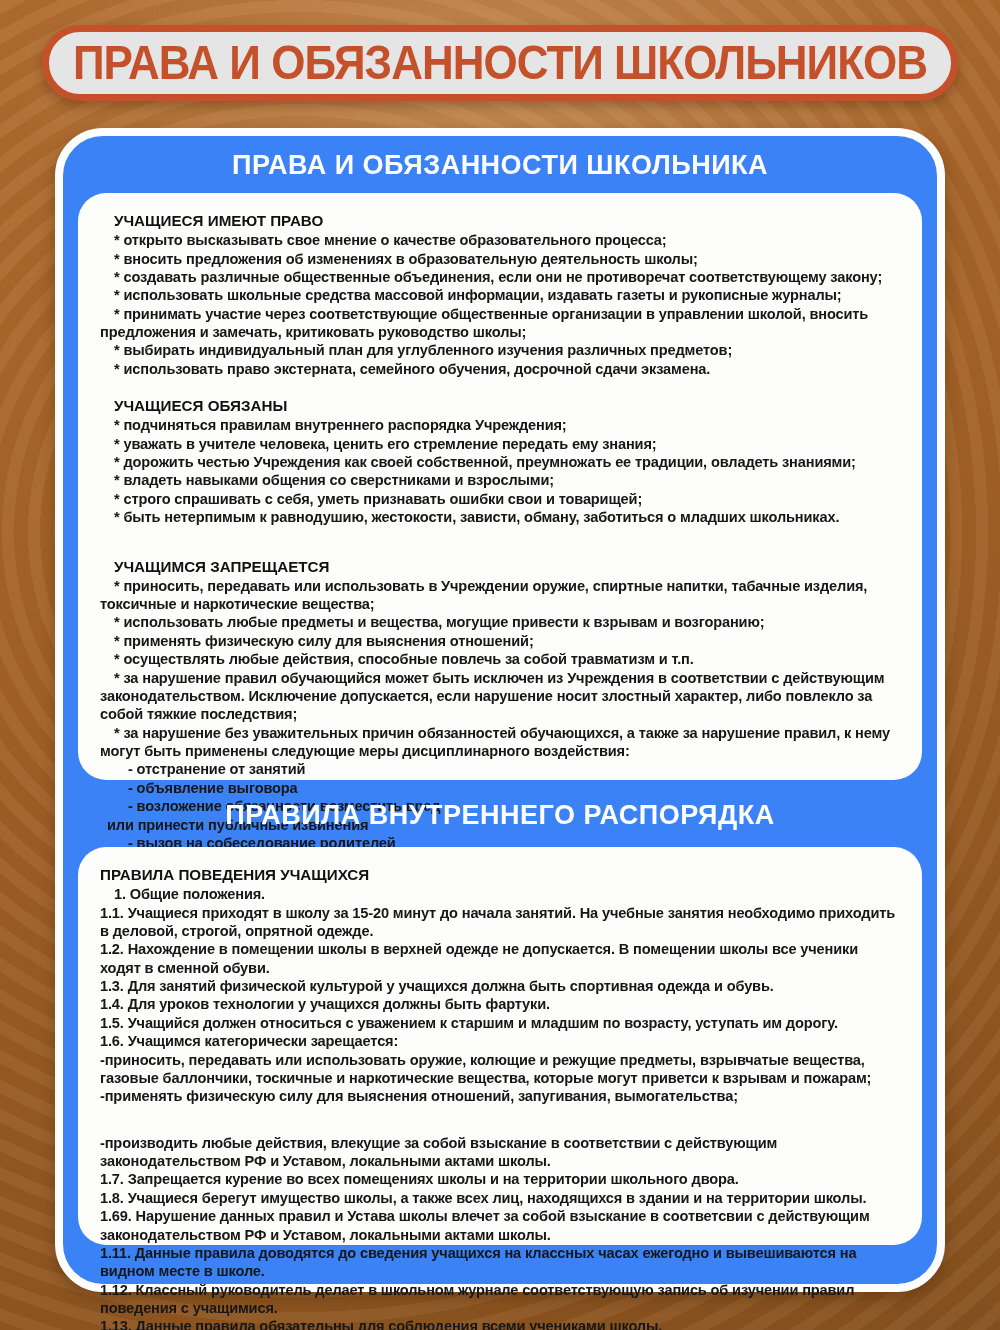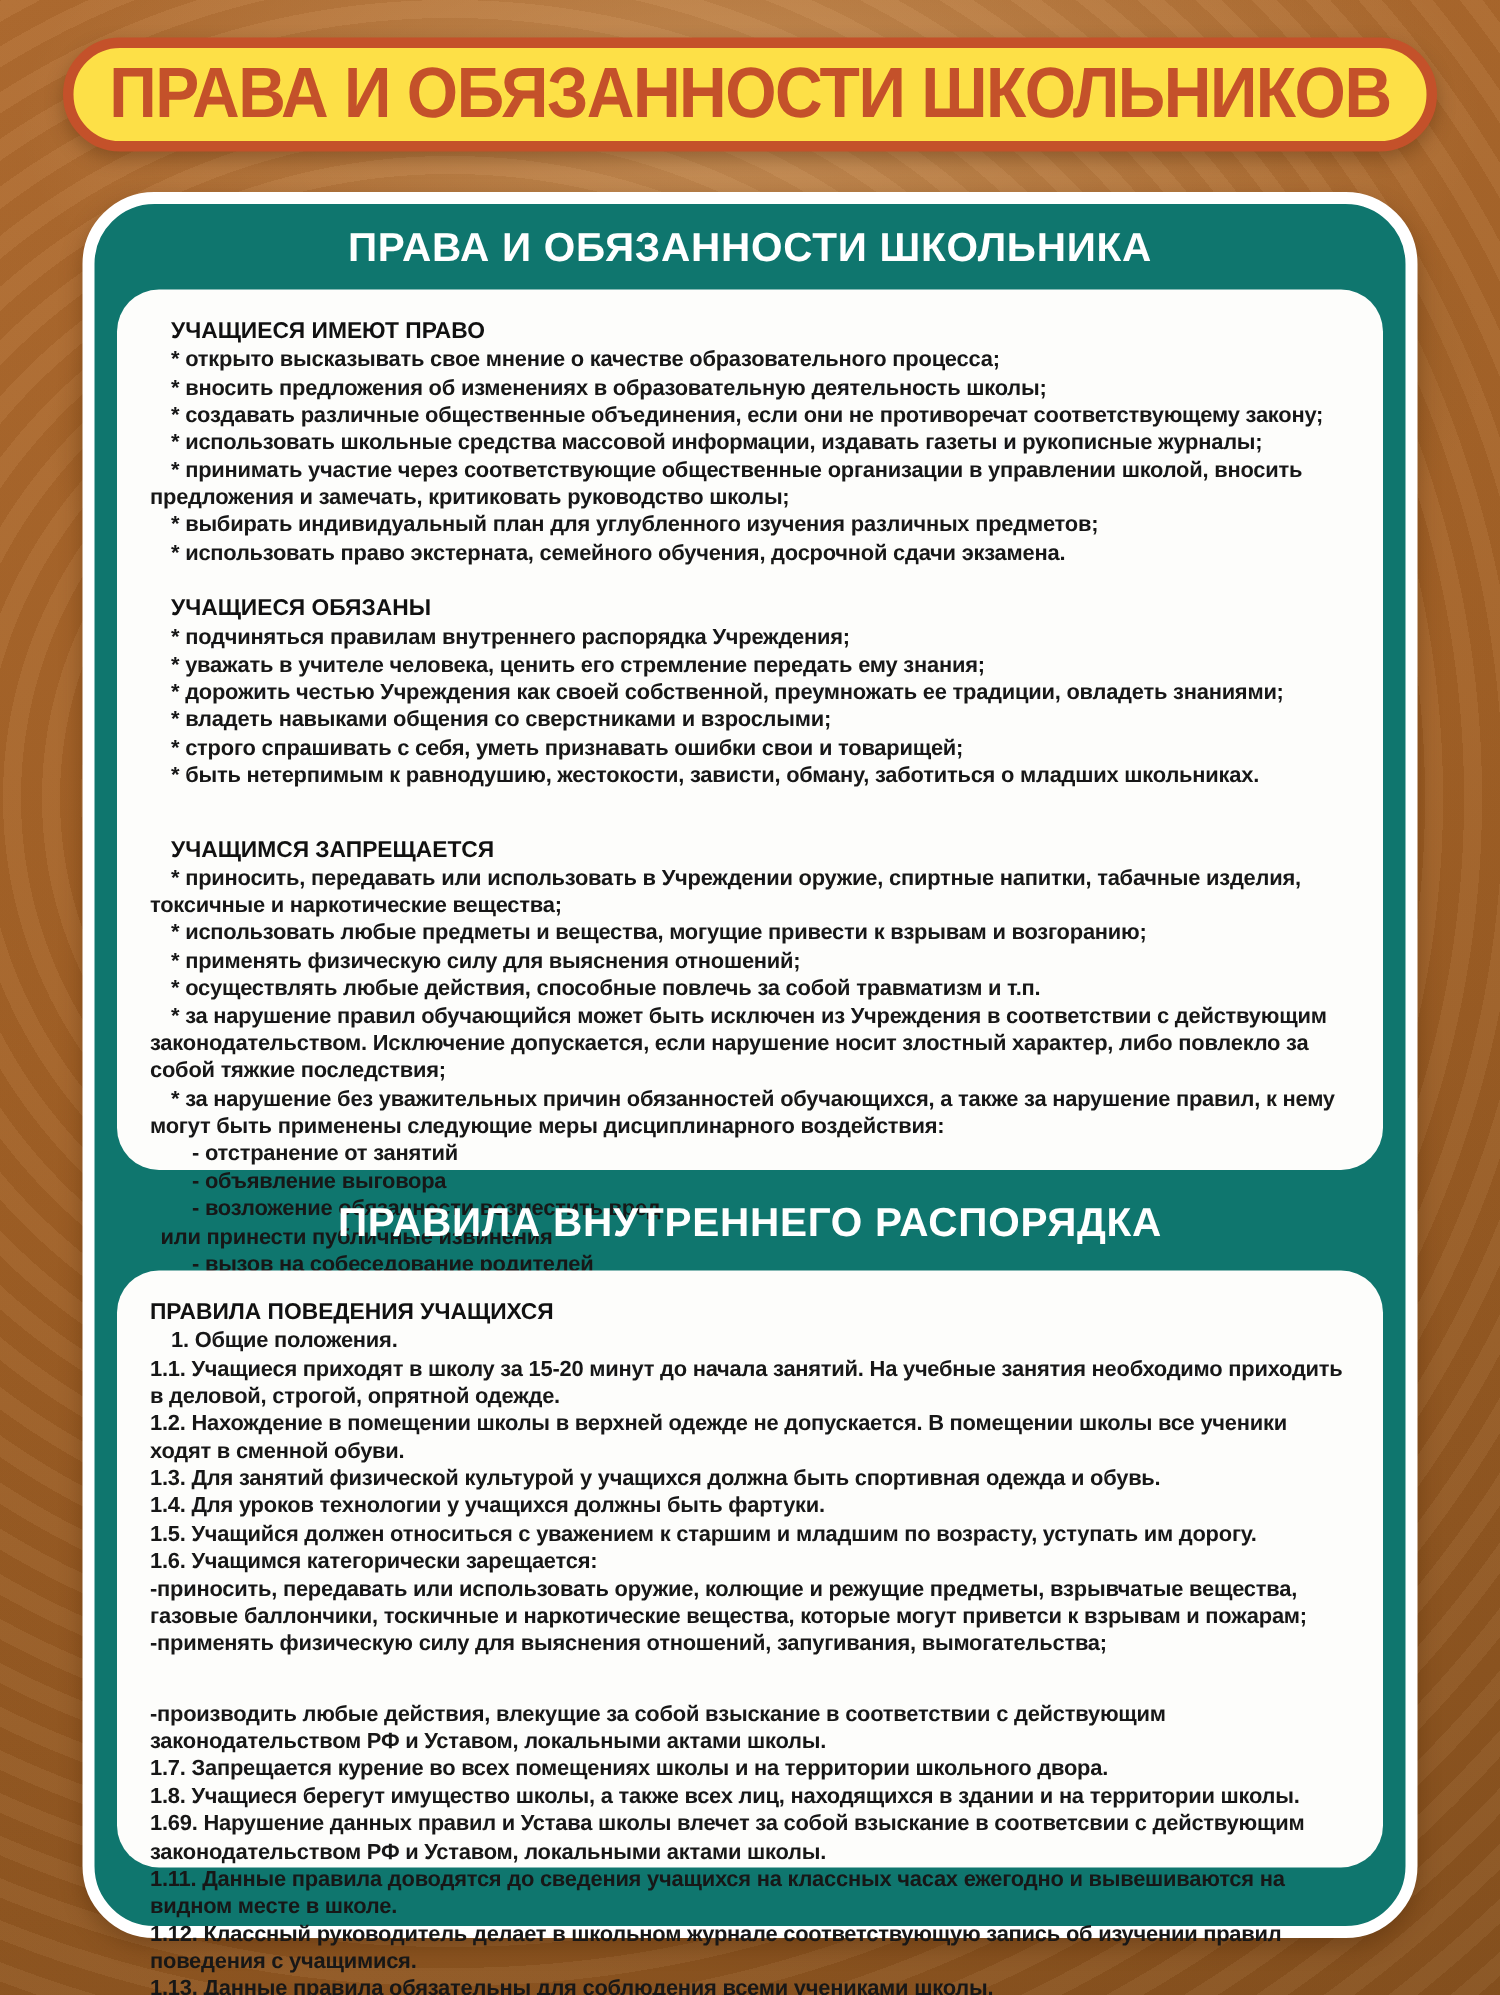--- a/index.html
+++ b/index.html
@@ -15,33 +15,33 @@
       radial-gradient(circle 100px at 80% 88%, rgba(120,70,22,0.40) 0 45px, rgba(120,70,22,0) 100px),
       repeating-radial-gradient(circle at 30% 40%, rgba(255,235,200,0.05) 0 12px, rgba(90,50,10,0.06) 12px 26px),
       linear-gradient(165deg,#b06c31 0%,#a26127 45%,#86511f 100%);
     overflow:hidden;
   }
   .poster{width:1000px;height:1330px;position:relative;box-sizing:border-box;}
 
   
   .title-banner{
     position:absolute;left:42px;top:25px;width:916px;height:76px;
-    background:#fde047;border:7px solid #c4512a;border-radius:40px;
+    background:#e5e5e5;border:7px solid #c4512a;border-radius:40px;
     box-sizing:border-box;display:flex;align-items:center;justify-content:center;
     box-shadow:0 5px 12px rgba(70,35,5,0.35);
   }
   .title-banner .t{
     color:#c4512a;font-weight:700;font-size:44px;letter-spacing:-1px;
     transform:scaleY(1.08);white-space:nowrap;
   }
 
   
   .main-panel{
     position:absolute;left:55px;top:128px;width:890px;height:1164px;
-    background:#0f766e;border:8px solid #ffffff;border-radius:48px;
+    background:#3b82f6;border:8px solid #ffffff;border-radius:48px;
     box-sizing:border-box;display:flex;flex-direction:column;
     box-shadow:0 6px 14px rgba(70,35,5,0.35);
   }
   .bar-title{
     color:#ffffff;font-weight:700;font-size:27px;letter-spacing:0.5px;
     text-align:center;flex:0 0 auto;
   }
   .bar-title.first{padding:14px 0 12px;}
   .bar-title.second{padding:20px 14px 16px;}
   .white-panel{

